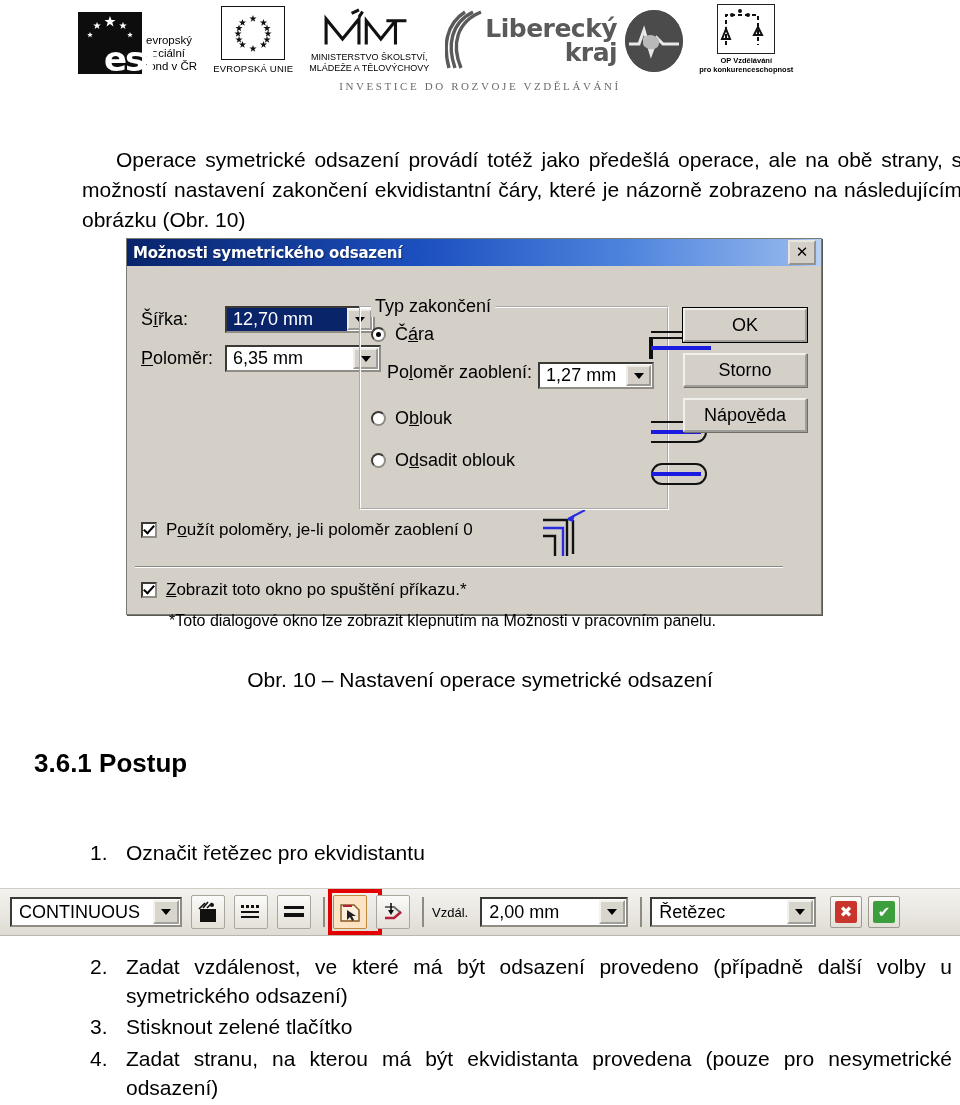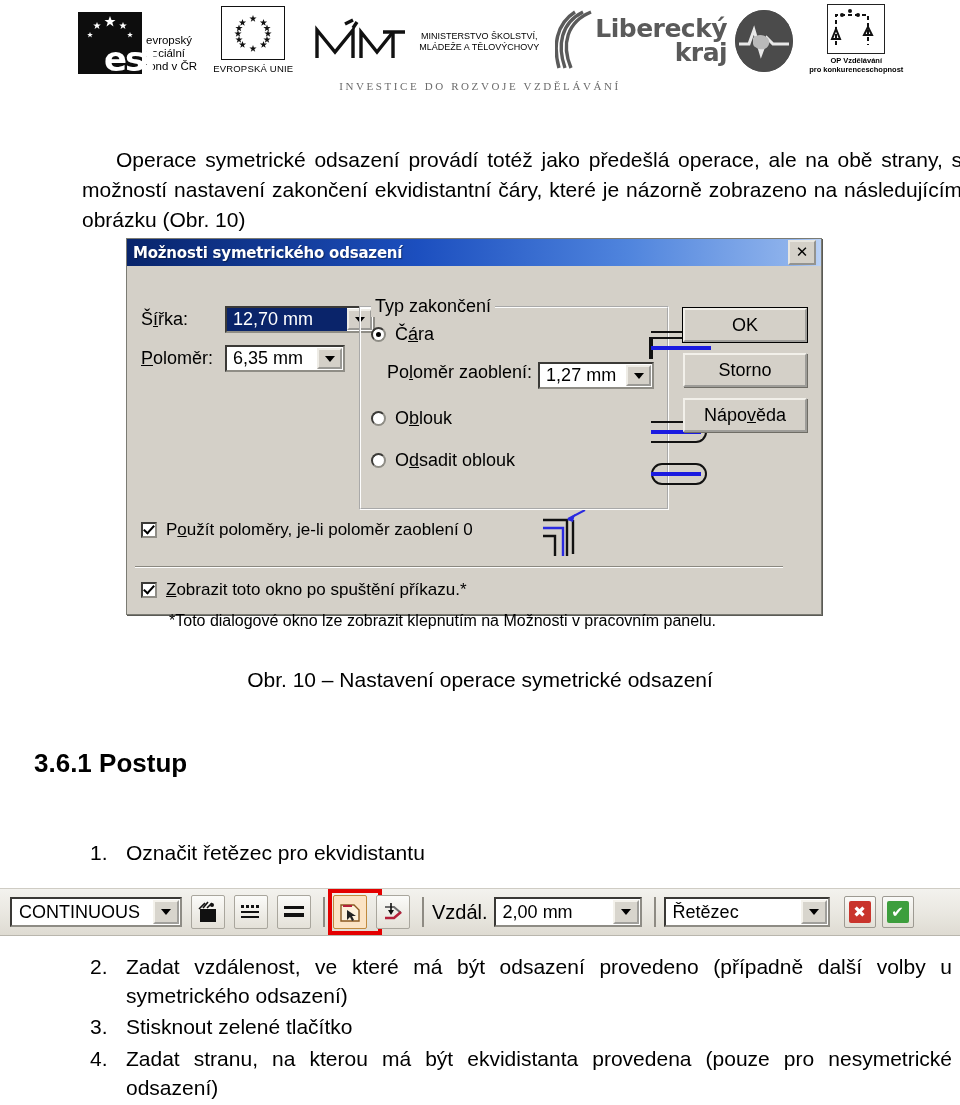--- a/index.html
+++ b/index.html
@@ -375,21 +375,21 @@
     margin-left: 9px;
     display: flex; align-items: center; justify-content: center;
     position: relative;
     box-sizing: border-box;
   }
   .tb-sep {
     width: 2px; height: 30px;
     background: #8e8b83;
     margin: 0 8px 0 12px;
   }
-  .tb-label { font-size: 20px; margin-right: 6px; }
+  .tb-label { font-size: 13px; margin-right: 12px; }
   .hl-group { position: relative; display: flex; align-items: center; }
   .red-frame {
     position: absolute;
     left: -5px; top: -6px;
     width: 54px; height: 46px;
     border: 4px solid #e40000;
     box-sizing: border-box;
     pointer-events: none;
   }
   .act-btn {
@@ -454,21 +454,21 @@
             <polygon points="17,17.5 17.9,20.1 20.6,20.1 18.4,21.7 19.2,24.3 17,22.7 14.8,24.3 15.6,21.7 13.4,20.1 16.1,20.1"></polygon>
             <polygon points="45,17.5 45.9,20.1 48.6,20.1 46.4,21.7 47.2,24.3 45,22.7 42.8,24.3 43.6,21.7 41.4,20.1 44.1,20.1"></polygon>
             <polygon points="17,29 17.9,31.6 20.6,31.6 18.4,33.2 19.2,35.8 17,34.2 14.8,35.8 15.6,33.2 13.4,31.6 16.1,31.6"></polygon>
             <polygon points="45,29 45.9,31.6 48.6,31.6 46.4,33.2 47.2,35.8 45,34.2 42.8,35.8 43.6,33.2 41.4,31.6 44.1,31.6"></polygon>
           </g>
         </svg>
       </div>
       <div class="eu-cap">EVROPSKÁ UNIE</div>
     </div>
 
-    <div class="logo" style="flex-direction:row;align-items:center;height:66px;">
+    <div class="logo" style="flex-direction:column;align-items:center;height:66px;">
       <svg width="110" height="46" viewBox="0 0 110 46">
         <g stroke="#111" stroke-width="3.4" fill="none">
           <path d="M8 40 L8 12 L26 34 L44 12 L44 40"></path>
           <path d="M36 6 L44 2 M48 4 L44 10"></path>
           <path d="M52 40 L52 14 L68 34 L84 14"></path>
           <path d="M84 14 L84 40 M74 14 L96 14"></path>
         </g>
       </svg>
       <div class="msmt-cap">
         <div>MINISTERSTVO ŠKOLSTVÍ,</div>
@@ -534,21 +534,21 @@
         <span class="field-label">Š<span class="u">í</span>řka:</span>
         <div class="combo" style="width:150px">
           <div class="val sel" style="flex:1">12,70 mm</div>
           <div class="arrow">
               <span class="caret"></span>
             </div>
         </div>
       </div>
       <div class="field-row">
         <span class="field-label"><span class="u">P</span>oloměr:</span>
-        <div class="combo" style="width:120px">
+        <div class="combo" style="width:156px">
           <div class="val" style="flex:1">6,35 mm</div>
           <div class="arrow">
               <span class="caret"></span>
             </div>
         </div>
       </div>
     </div>
 
     <div class="groupbox">
       <div class="legend">Typ zakončení</div>

